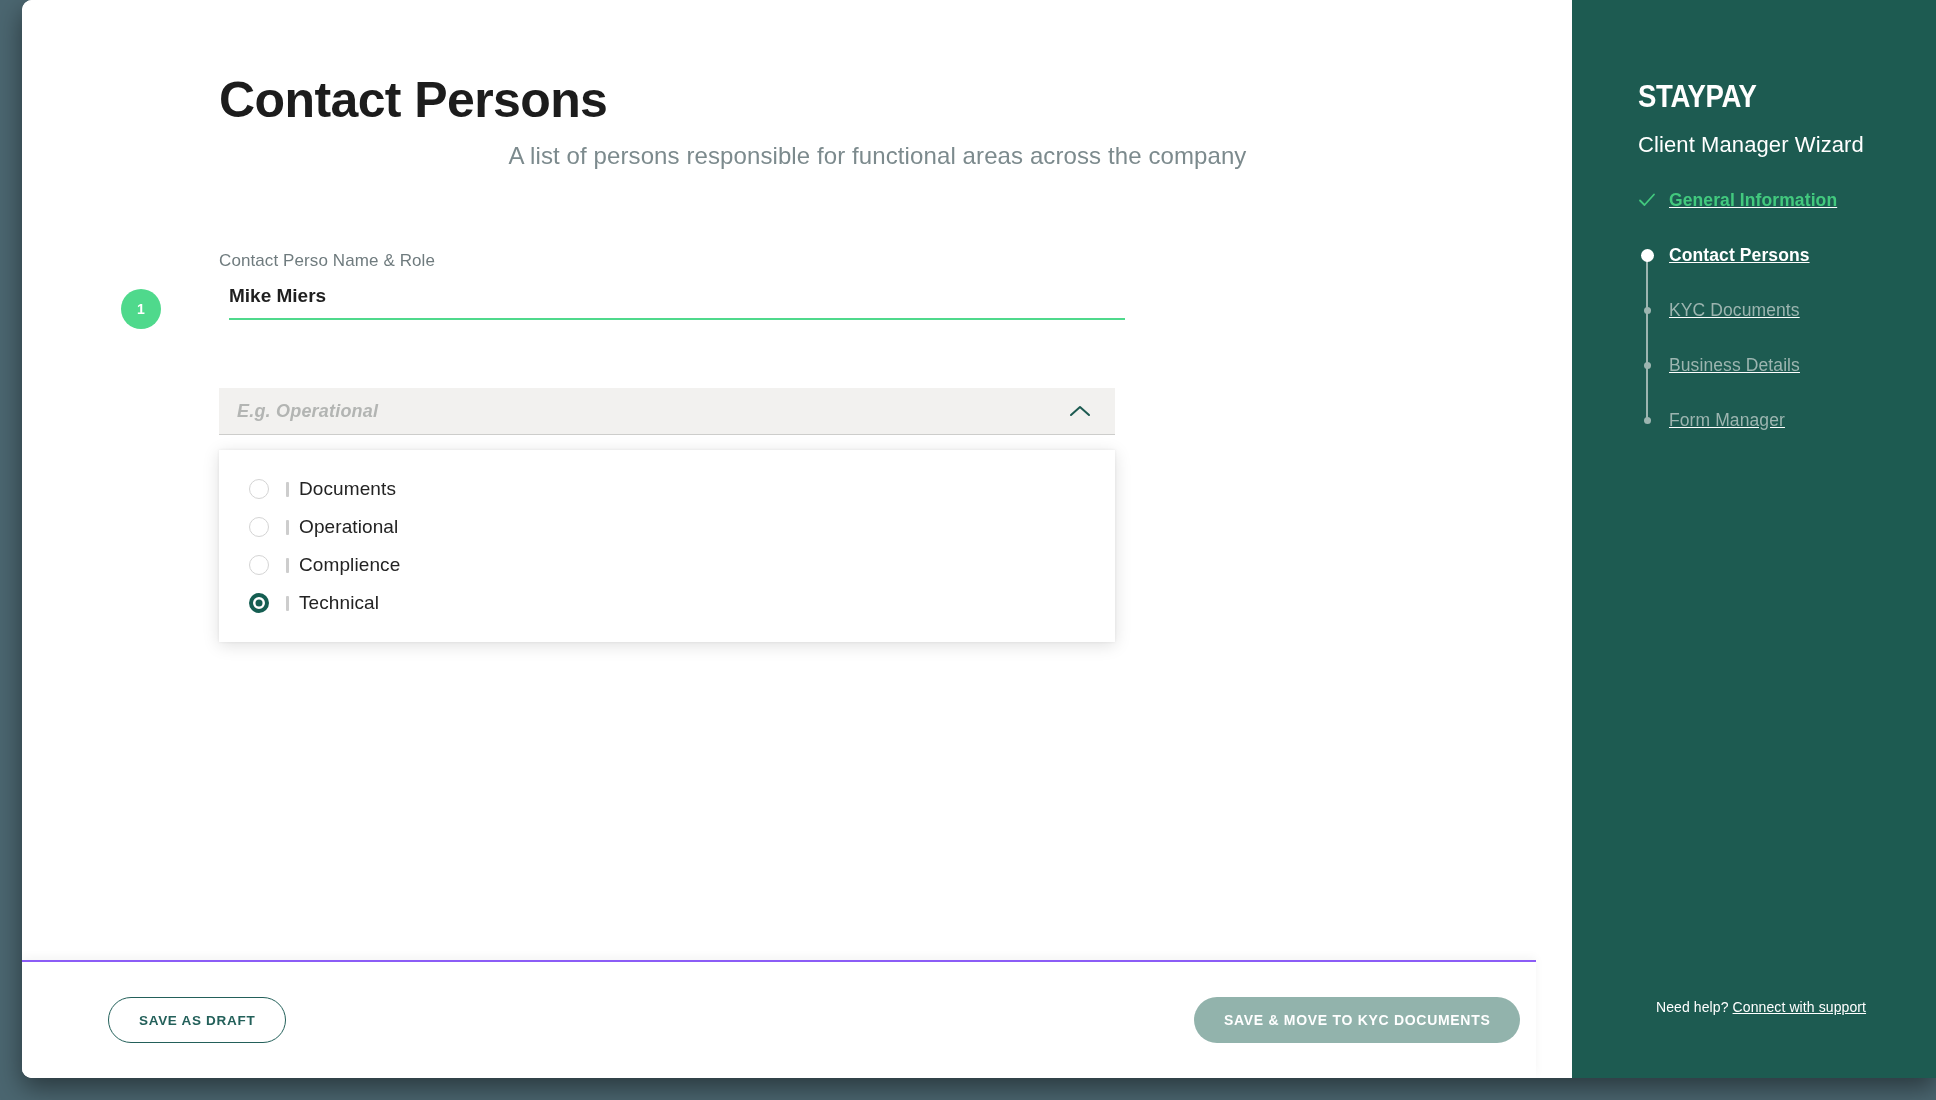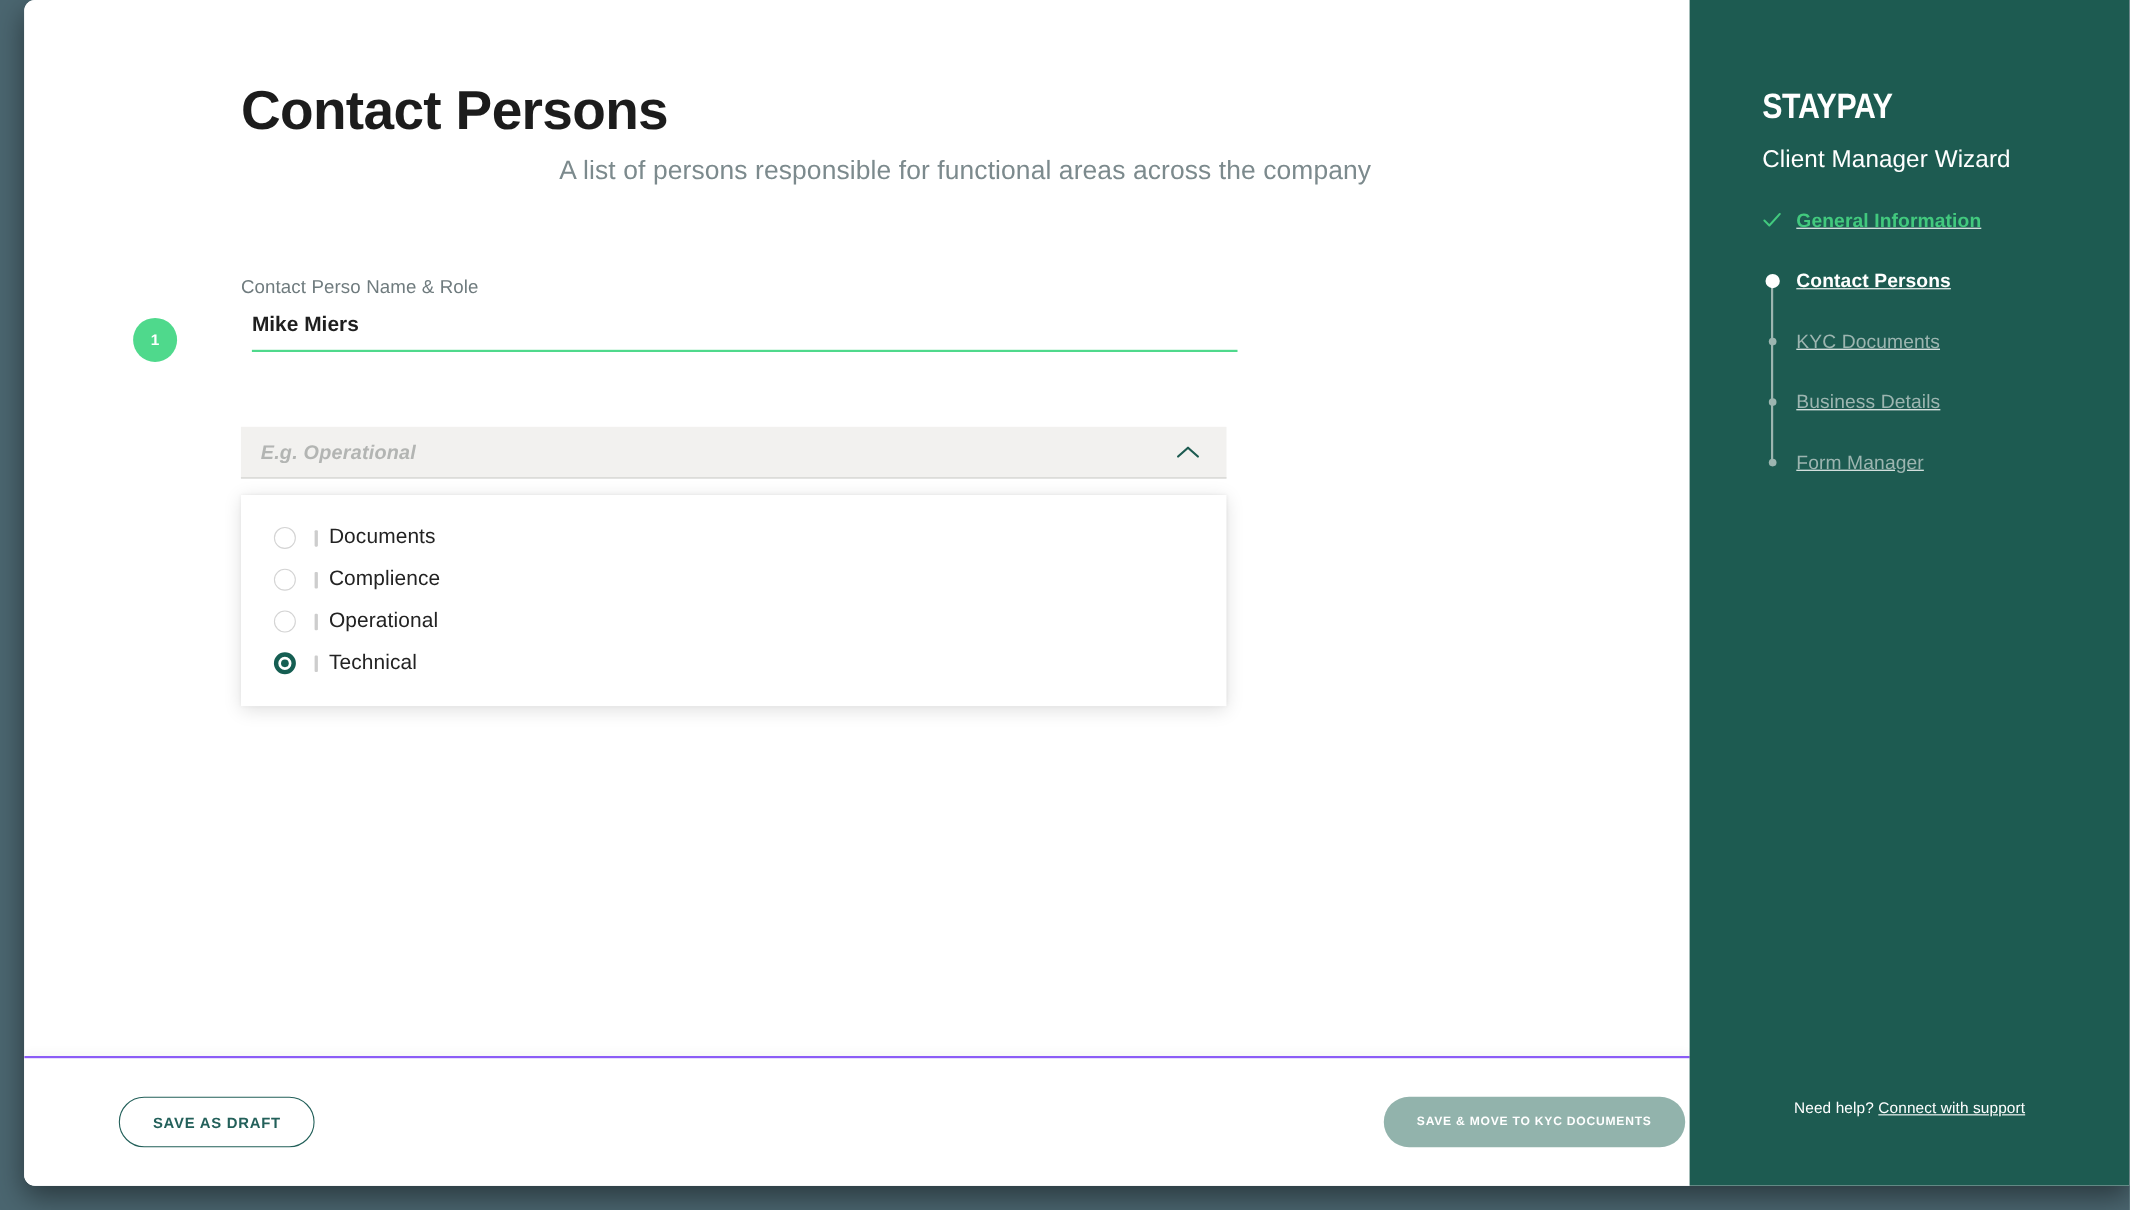--- a/index.html
+++ b/index.html
@@ -27,20 +27,21 @@
     position: absolute;
     left: 22px;
     top: 0px;
     width: 1914px;
     height: 1078px;
     display: flex;
     border-radius: 10px 0 0 10px;
     overflow: hidden;
     box-shadow: 0 10px 26px rgba(0,0,0,0.45);
     background: #ffffff;
+    gap: 36px;
   }
 
   
   .main {
     position: relative;
     width: 1514px;
     height: 100%;
     background: #ffffff;
     flex: 0 0 1514px;
   }
@@ -233,29 +234,29 @@
     color: #23605a;
     font-family: "Liberation Sans", sans-serif;
     font-size: 13.5px;
     font-weight: 700;
     letter-spacing: 0.7px;
     cursor: pointer;
   }
 
   .btn-next {
     position: absolute;
-    left: 1236px;
+    left: 1172px;
     height: 46px;
     padding: 0 30px;
     border-radius: 23px;
     border: none;
     background: #92b3ac;
     color: #ffffff;
     font-family: "Liberation Sans", sans-serif;
-    font-size: 11px;
+    font-size: 14px;
     font-weight: 700;
     letter-spacing: 0.7px;
     cursor: pointer;
   }
 
   
   .sidebar {
     position: relative;
     flex: 1 1 auto;
     background: #1d5b51;
@@ -393,26 +394,26 @@
 
             <div class="dropdown" id="role-options">
                 <div class="option">
                   <span class="radio"></span>
                   <span class="option-bar"></span>
                   <span class="option-label">Documents</span>
                 </div>
                 <div class="option">
                   <span class="radio"></span>
                   <span class="option-bar"></span>
-                  <span class="option-label">Complience</span>
+                  <span class="option-label">Operational</span>
                 </div>
                 <div class="option">
                   <span class="radio"></span>
                   <span class="option-bar"></span>
-                  <span class="option-label">Operational</span>
+                  <span class="option-label">Complience</span>
                 </div>
                 <div class="option selected">
                   <span class="radio"></span>
                   <span class="option-bar"></span>
                   <span class="option-label">Technical</span>
                 </div>
               </div>
 
           </div>
         </div>

